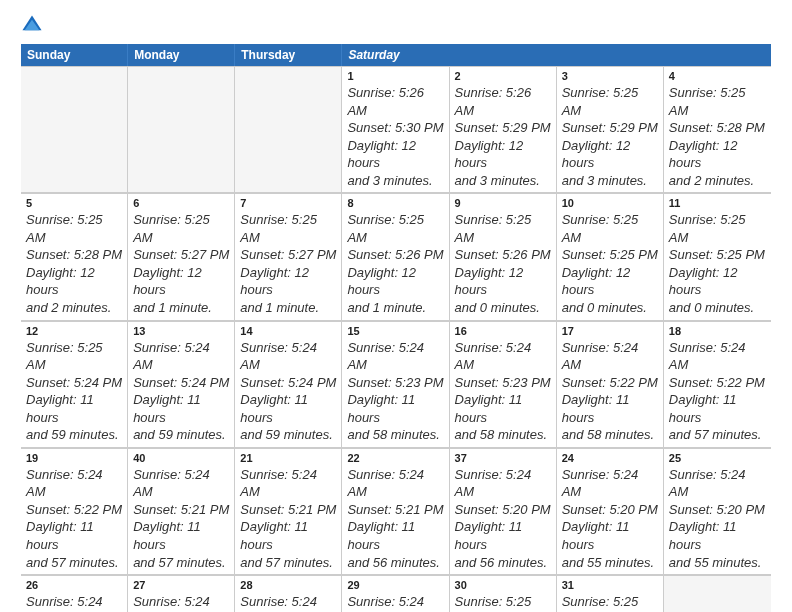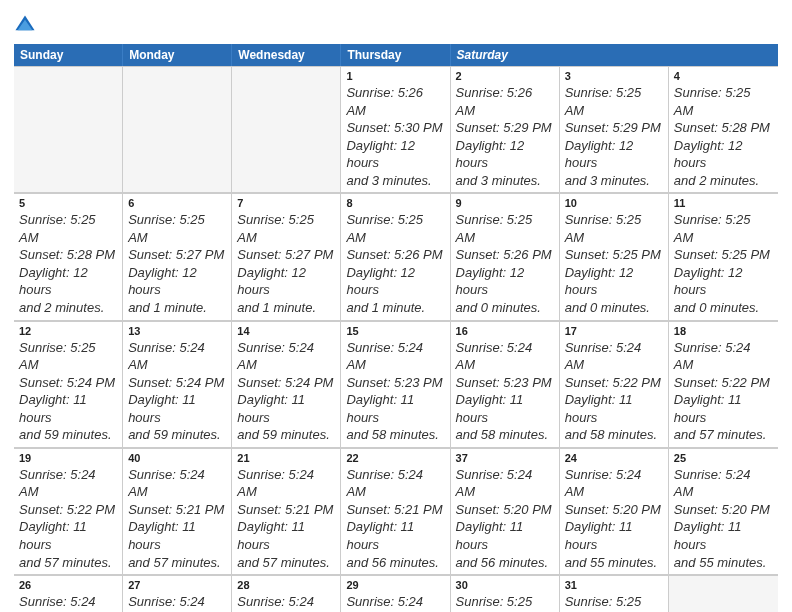--- a/index.html
+++ b/index.html
@@ -6,21 +6,21 @@
     body {
       width: 792px;
       height: 612px;
       font-family: Arial, sans-serif;
       background: #fff;
       overflow: hidden;
     }
     .page {
       width: 792px;
       height: 512px;
-      padding: 10px 14px;
+      padding: 10px 21px;
       display: flex;
       flex-direction: column;
     }
     .header {
       display: flex;
       justify-content: space-between;
       align-items: flex-start;
       margin-bottom: 8px;
     }
     .logo {
@@ -126,21 +126,20 @@
     <div class="title-area">
       <div class="month-title"></div>
       <div class="location"></div>
     </div>
   </div>
 
   <div class="calendar">
     <div class="cal-header">
     <div class="cal-header-cell">Sunday</div>
         <div class="cal-header-cell">Monday</div>
-        <div class="cal-header-cell">Wednesday</div>
         <div class="cal-header-cell">Thursday</div>
         <div class="cal-header-cell">Saturday</div>
       </div>
     <div class="cal-body">
     <div class="cal-row">
           <div class="cal-cell empty"></div>
           <div class="cal-cell empty"></div>
           <div class="cal-cell empty"></div>
           <div class="cal-cell">
             <div class="day-num">1</div>

